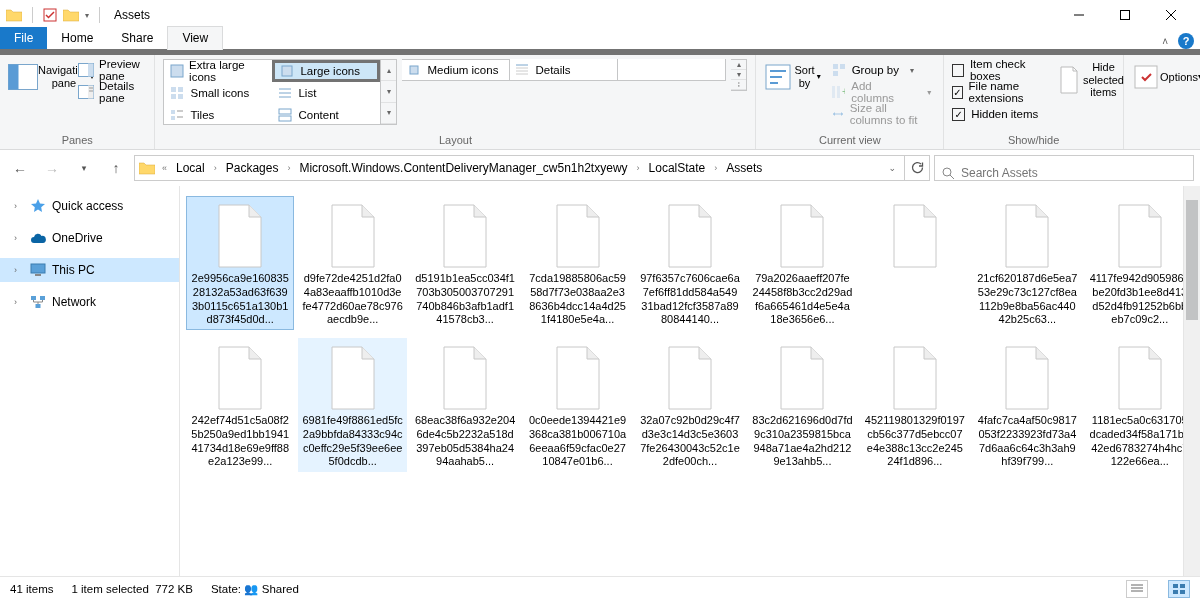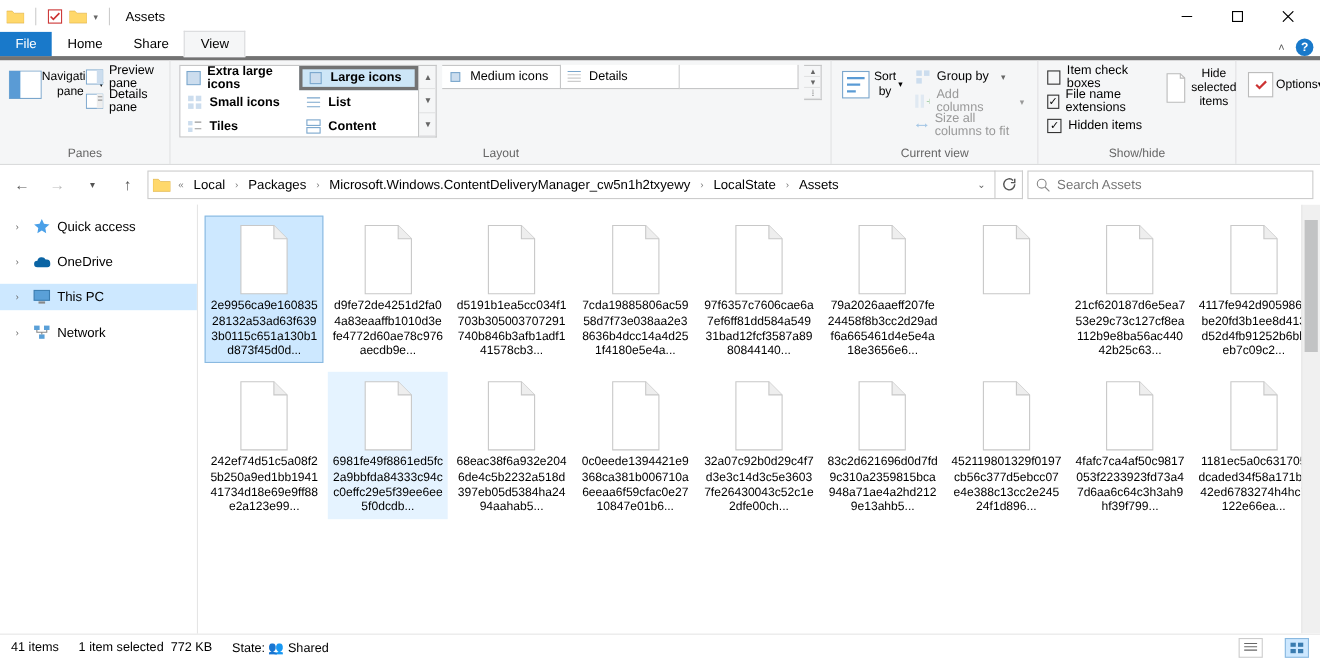--- a/index.html
+++ b/index.html
@@ -5,21 +5,21 @@
   * { box-sizing: border-box; margin: 0; padding: 0; font-family: "Segoe UI", Tahoma, sans-serif; }
   body { width: 1200px; height: 600px; overflow: hidden; background: #fff; font-size: 12px; color: #000; }
   .titlebar { height: 30px; display: flex; align-items: center; padding: 0 6px; }
   .tb-icons { display: flex; align-items: center; gap: 6px; }
   .folder-ico { width: 16px; height: 14px; }
   .qat-sep { width:1px; height:16px; background:#ccc; margin:0 4px; }
   .tb-title { margin-left: 10px; font-size: 12px; }
   .tb-spacer { flex: 1; }
   .win-btn { width: 46px; height: 30px; display: flex; align-items: center; justify-content: center; }
 
-  .tabrow { height: 25px; display: flex; align-items: flex-end; border-bottom: 4px solid #737373; }
+  .tabrow { height: 25px; display: flex; align-items: flex-end; border-bottom: 6px solid #737373; }
   .tab-file { background: #1979ca; color: #fff; padding: 4px 14px; font-size: 12px; }
   .tab { padding: 4px 14px; font-size: 12px; }
   .tab.active { background: #f5f6f7; border: 1px solid #dadbdc; border-bottom: 1px solid #f5f6f7; margin-bottom: -1px; }
   .tabrow-spacer { flex:1; }
   .tabrow-right { display:flex; align-items:center; padding-right:6px; gap:10px; }
   .help-circle { width:16px; height:16px; border-radius:50%; background:#1979ca; color:#fff; display:flex; align-items:center; justify-content:center; font-size:11px; font-weight:bold;}
 
   .ribbon { height: 95px; background: #f5f6f7; display: flex; border-bottom:1px solid #dadbdc; }
   .rgroup { border-right: 1px solid #e1e2e3; padding: 4px 8px 0; display:flex; flex-direction:column; }
   .rgroup-body { flex:1; display:flex; gap:6px; align-items:flex-start; }
@@ -37,21 +37,21 @@
   .chkline { display:flex; align-items:center; gap:6px; font-size:11.5px; height:22px; }
   .chkbox { width:13px; height:13px; border:1px solid #333; display:flex; align-items:center; justify-content:center; font-size:10px; }
   .chkbox.checked::after { content:"✓"; }
 
   .addrbar { height: 36px; display:flex; align-items:center; padding: 4px 6px; gap:4px; }
   .nav-btn { width:28px; height:28px; display:flex; align-items:center; justify-content:center; color:#555; font-size:14px;}
   .addr-box { flex:1; height:26px; border:1px solid #ccc; display:flex; align-items:center; padding:0 2px; gap:2px; font-size:12px; overflow:hidden;}
   .addr-box .seg { padding:0 4px; white-space:nowrap; }
   .addr-box .chev { color:#777; font-size:9px; padding:0 3px;}
   .refresh-btn { width:26px; height:26px; border:1px solid #ccc; border-left:none; display:flex; align-items:center; justify-content:center; margin-left:-5px;}
-  .search-box { width:260px; height:26px; border:1px solid #ccc; display:flex; align-items:center; padding:0 6px; gap:6px; color:#777;}
+  .search-box { width:260px; height:26px; border:1px solid #ccc; display:flex; align-items:flex-end; padding:0 6px; gap:6px; color:#777;}
   .search-box input { border:none; outline:none; flex:1; font-size:12px; }
 
   .main { display:flex; height: calc(600px - 30px - 25px - 95px - 36px - 24px); }
   .sidebar { width:180px; border-right:1px solid #e5e5e5; padding:8px 0; }
   .side-item { display:flex; align-items:center; gap:6px; padding:4px 8px 4px 14px; font-size:12px;}
   .side-item .exp { width:10px; font-size:9px; color:#666; }
   .side-item.sel { background:#cde8ff; }
   .side-ico { width:16px; height:16px; display:flex; align-items:center; justify-content:center; }
 
   .files { flex:1; overflow:hidden; position:relative; }
@@ -163,21 +163,21 @@
             </span>
           <span>Details pane</span>
         </div>
       </div>
     </div>
     <div class="rgroup-label">Panes</div>
   </div>
 
   <div class="rgroup">
     <div class="rgroup-body">
-      <div style="display:flex;font-weight:bold;">
+      <div style="display:flex;">
         <div class="layout-list">
           <div class="med-item">
               <span class="sm-ico">
                 <svg width="14" height="14">
                   <rect x="1" y="1" width="12" height="12" fill="#cde" stroke="#7aa6cc"></rect>
                 </svg>
               </span>
               <span>Extra large icons</span>
             </div>
           <div class="med-item sel">

